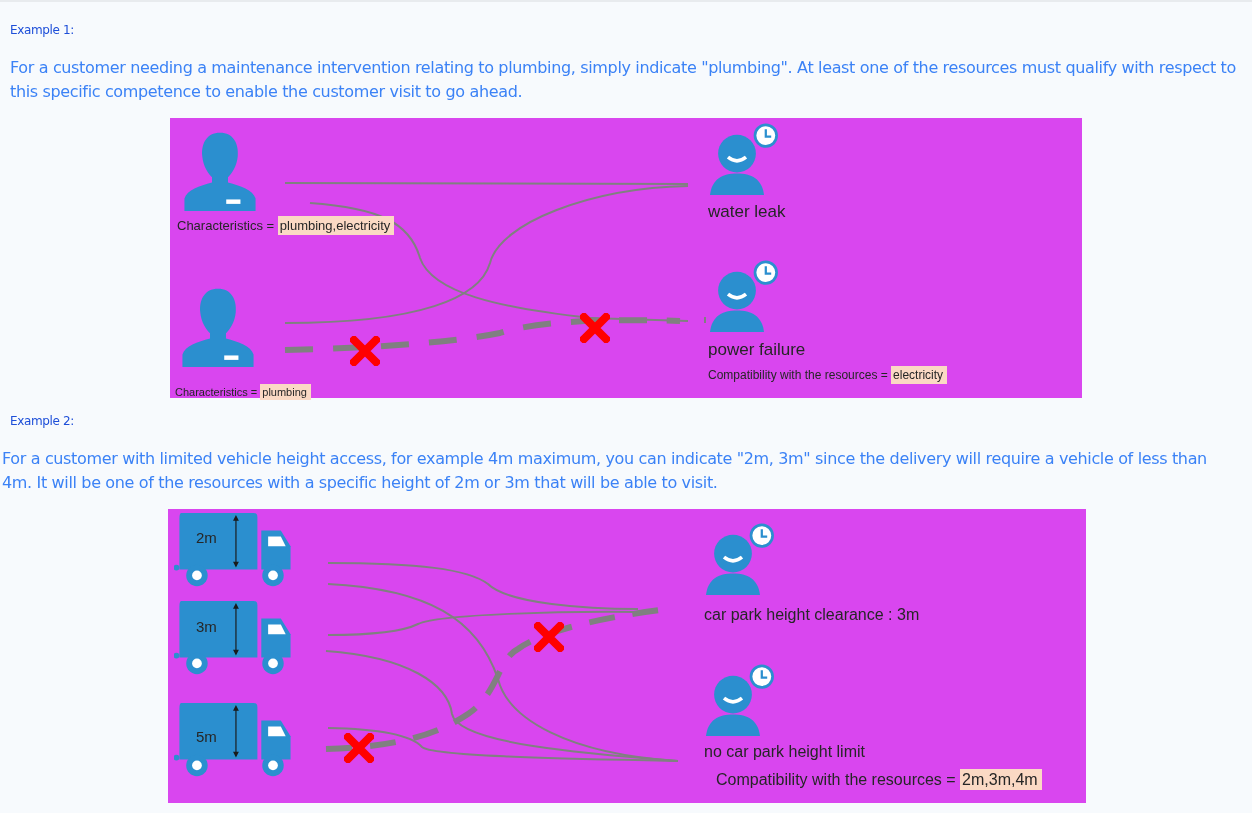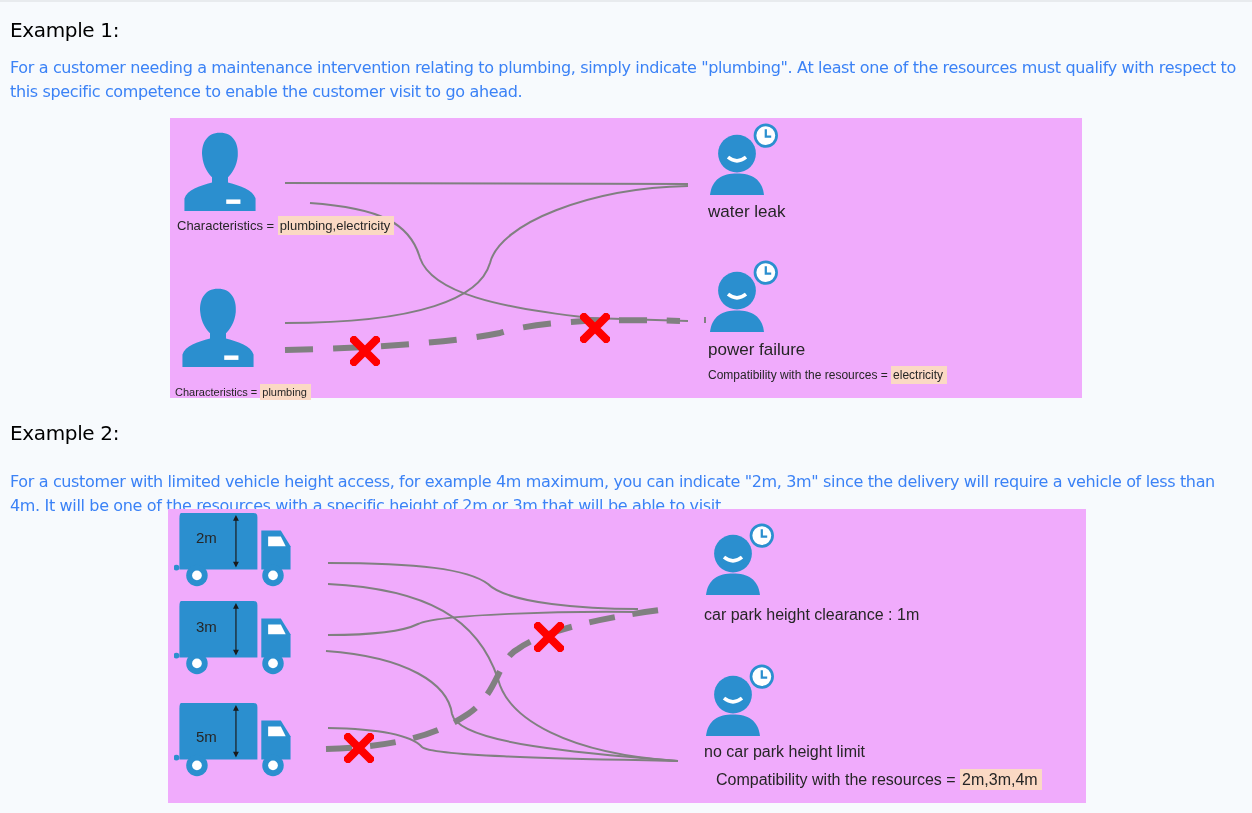--- a/index.html
+++ b/index.html
@@ -5,25 +5,25 @@
   html, body { margin: 0; padding: 0; }
   body {
     width: 1252px; height: 813px; overflow: hidden;
     background: #f7fafd;
     font-family: "DejaVu Sans", sans-serif;
     color: #4a4a4a;
     position: relative;
   }
   .topbar { position: absolute; left: 0; top: 0; width: 1252px; height: 2px; background: #e8ebee; }
   .label-text {
-    position: absolute; font-size: 20px; line-height: 24px; color: #000000;
+    position: absolute; font-size: 12px; line-height: 24px; color: #1d4ed8;
     font-family: "DejaVu Sans", sans-serif; letter-spacing: -0.35px;
   }
   .para { position: absolute; font-size: 16px; line-height: 24px; color: #3b82f6; letter-spacing: -0.35px; width: 1230px; }
-  .figure { position: absolute; background: #f0abfc; }
+  .figure { position: absolute; background: #d946ef; }
   .fig-text { position: absolute; font-family: "Liberation Sans", sans-serif; color: #262626; white-space: nowrap; }
   .hl { background: #fbd9c4; padding: 2px 4px 2px 2px; }
   svg { position: absolute; left: 0; top: 0; overflow: visible; }
 </style>
 </head>
 <body>
 
 <div class="topbar"></div>
 
 <div class="label-text" style="left:10px; top:18px;">Example 1:</div>
@@ -71,22 +71,22 @@
     <span>Characteristics = </span><span class="hl">plumbing</span>
   </div>
 
   <div class="fig-text" style="left:538px; top:84px; font-size:17px;">water leak</div>
   <div class="fig-text" style="left:538px; top:222px; font-size:17px;text-align:right;">power failure</div>
   <div class="fig-text" style="left:538px; top:250px; font-size:12px;">
     <span>Compatibility with the resources = </span><span class="hl">electricity</span>
   </div>
 </div>
 
-<div class="label-text" style="left:10px; top:421px;">Example 2:</div>
-<div class="para" style="left:10px; top:447px;margin-top:23px;">For a customer with limited vehicle height access, for example 4m maximum, you can indicate "2m, 3m" since the delivery will require a vehicle of less than 4m. It will be one of the resources with a specific height of 2m or 3m that will be able to visit.</div>
+<div class="label-text" style="left:10px; top:409px;">Example 2:</div>
+<div class="para" style="left:2px; top:447px;">For a customer with limited vehicle height access, for example 4m maximum, you can indicate "2m, 3m" since the delivery will require a vehicle of less than 4m. It will be one of the resources with a specific height of 2m or 3m that will be able to visit.</div>
 
 <div class="figure" style="left:168px; top:509px; width:918px; height:294px;">
   <svg width="918" height="294">
     <defs>
       <symbol id="truck" viewBox="0 0 120 80">
         <path d="M6 0 L80 0 Q84 0 84 4 L84 58 L4 58 L4 6 Q4 0 6 0 Z" fill="#2b8fcf"></path>
         <path d="M88 18 L108 18 L118 34 L118 58 L88 58 Z" fill="#2b8fcf"></path>
         <path d="M95 24 L108 24 L113 34 L95 34 Z" fill="#fff"></path>
         <circle cx="1" cy="56" r="3" fill="#2b8fcf"></circle>
         <circle cx="22" cy="64" r="11" fill="#2b8fcf"></circle>
@@ -109,18 +109,18 @@
     <use href="#truck" x="6" y="92" width="120" height="78"></use>
     <use href="#truck" x="6" y="194" width="120" height="78"></use>
     <use href="#cust" x="536" y="14" width="76" height="72"></use>
     <use href="#cust" x="536" y="155" width="76" height="72"></use>
   </svg>
 
   <div class="fig-text" style="left:28px; top:20px; font-size:15px;">2m</div>
   <div class="fig-text" style="left:28px; top:109px; font-size:15px;">3m</div>
   <div class="fig-text" style="left:28px; top:219px; font-size:15px;">5m</div>
 
-  <div class="fig-text" style="left:536px; top:97px; font-size:16px;">car park height clearance : 1m</div>
+  <div class="fig-text" style="left:536px; top:97px; font-size:16px;">car park height clearance : 3m</div>
   <div class="fig-text" style="left:536px; top:234px; font-size:16px;">no car park height limit</div>
   <div class="fig-text" style="left:548px; top:262px; font-size:16px;">
     <span>Compatibility with the resources = </span><span class="hl">2m,3m,4m</span>
   </div>
 </div>
 
 </body></html>

